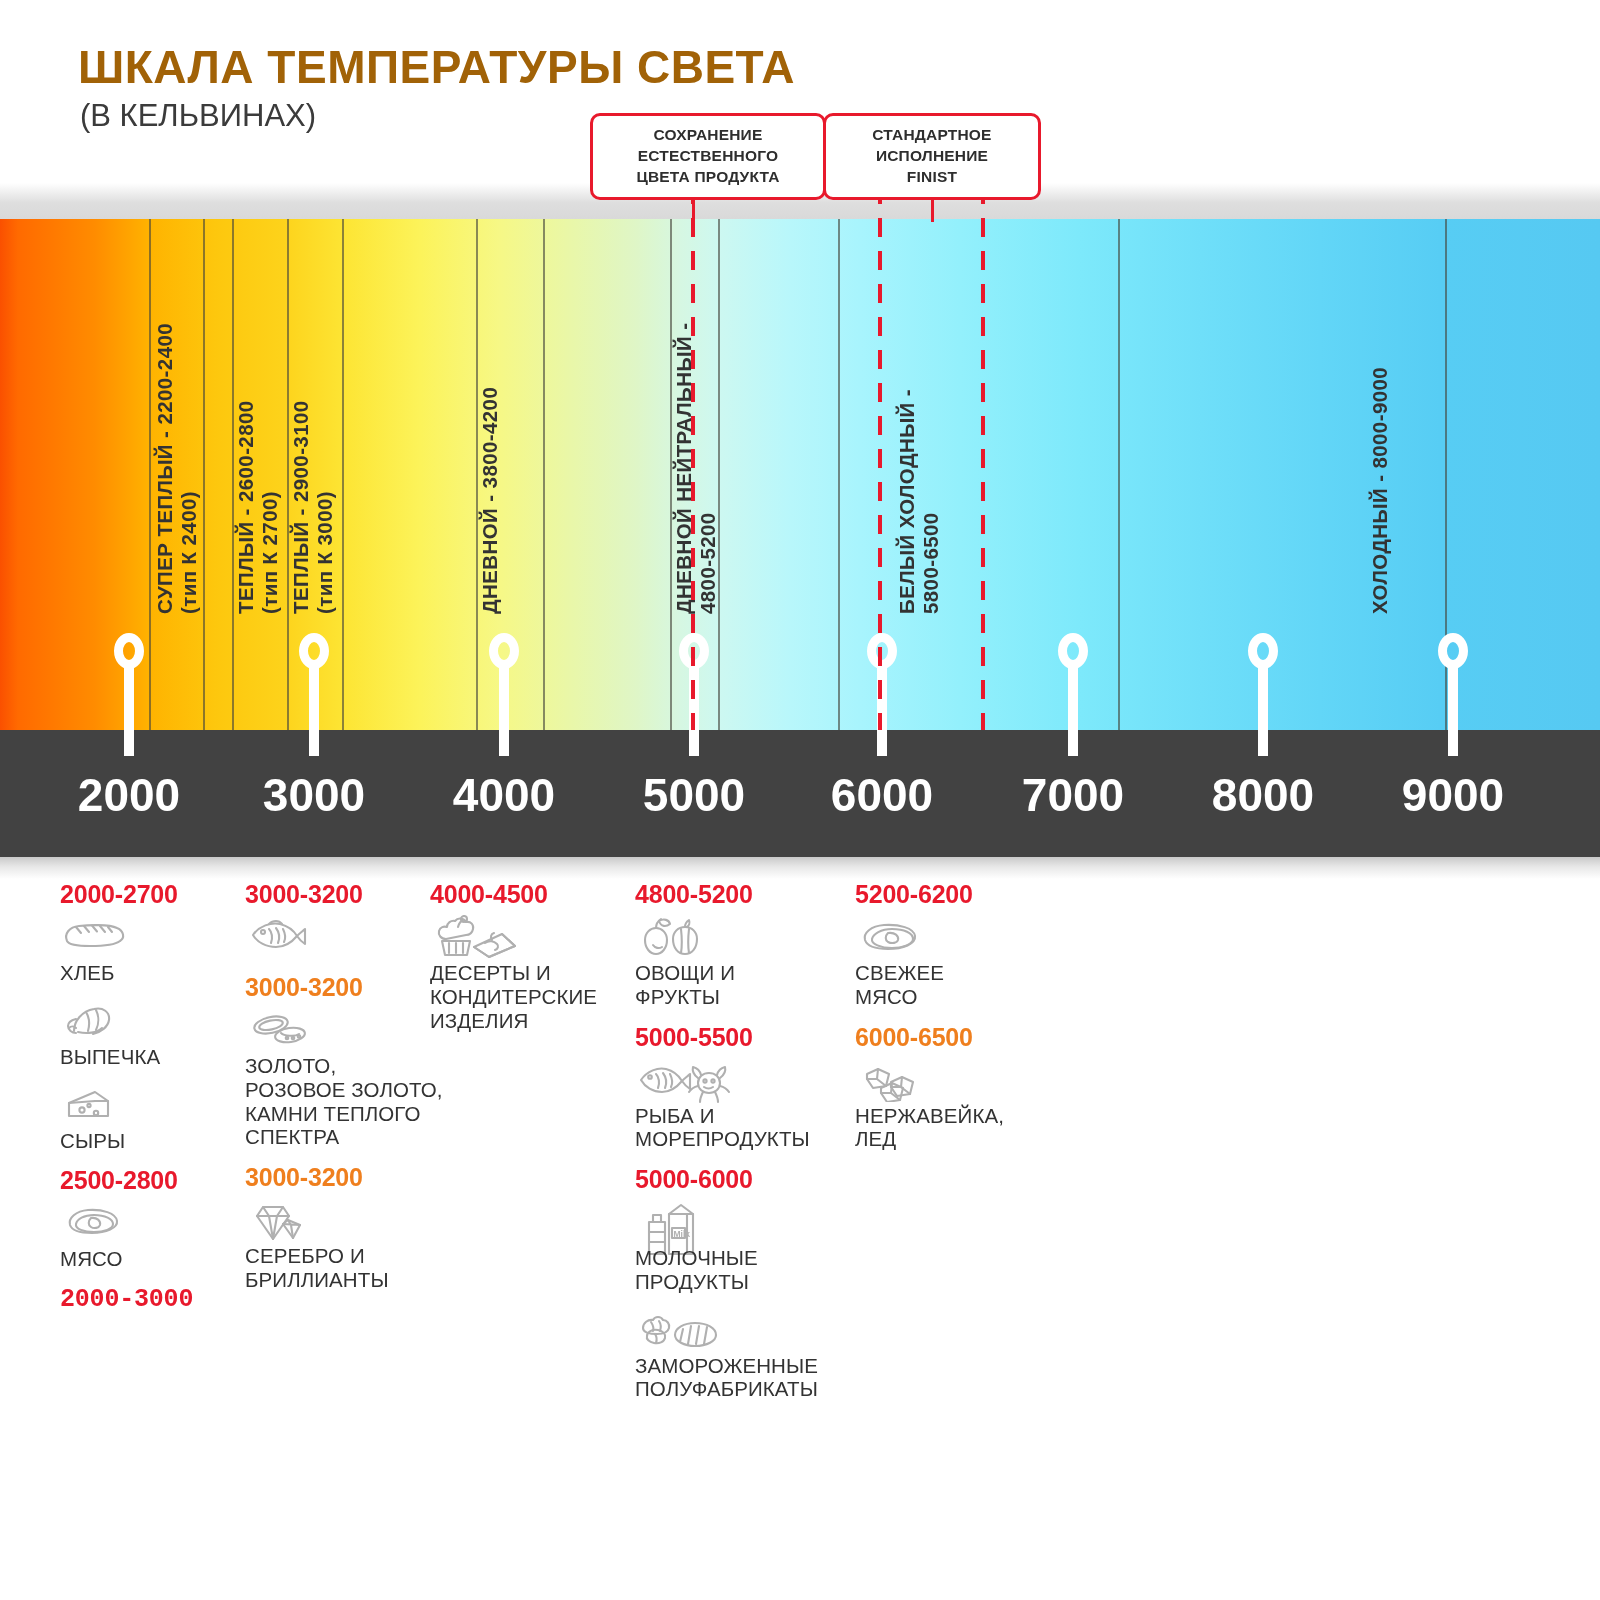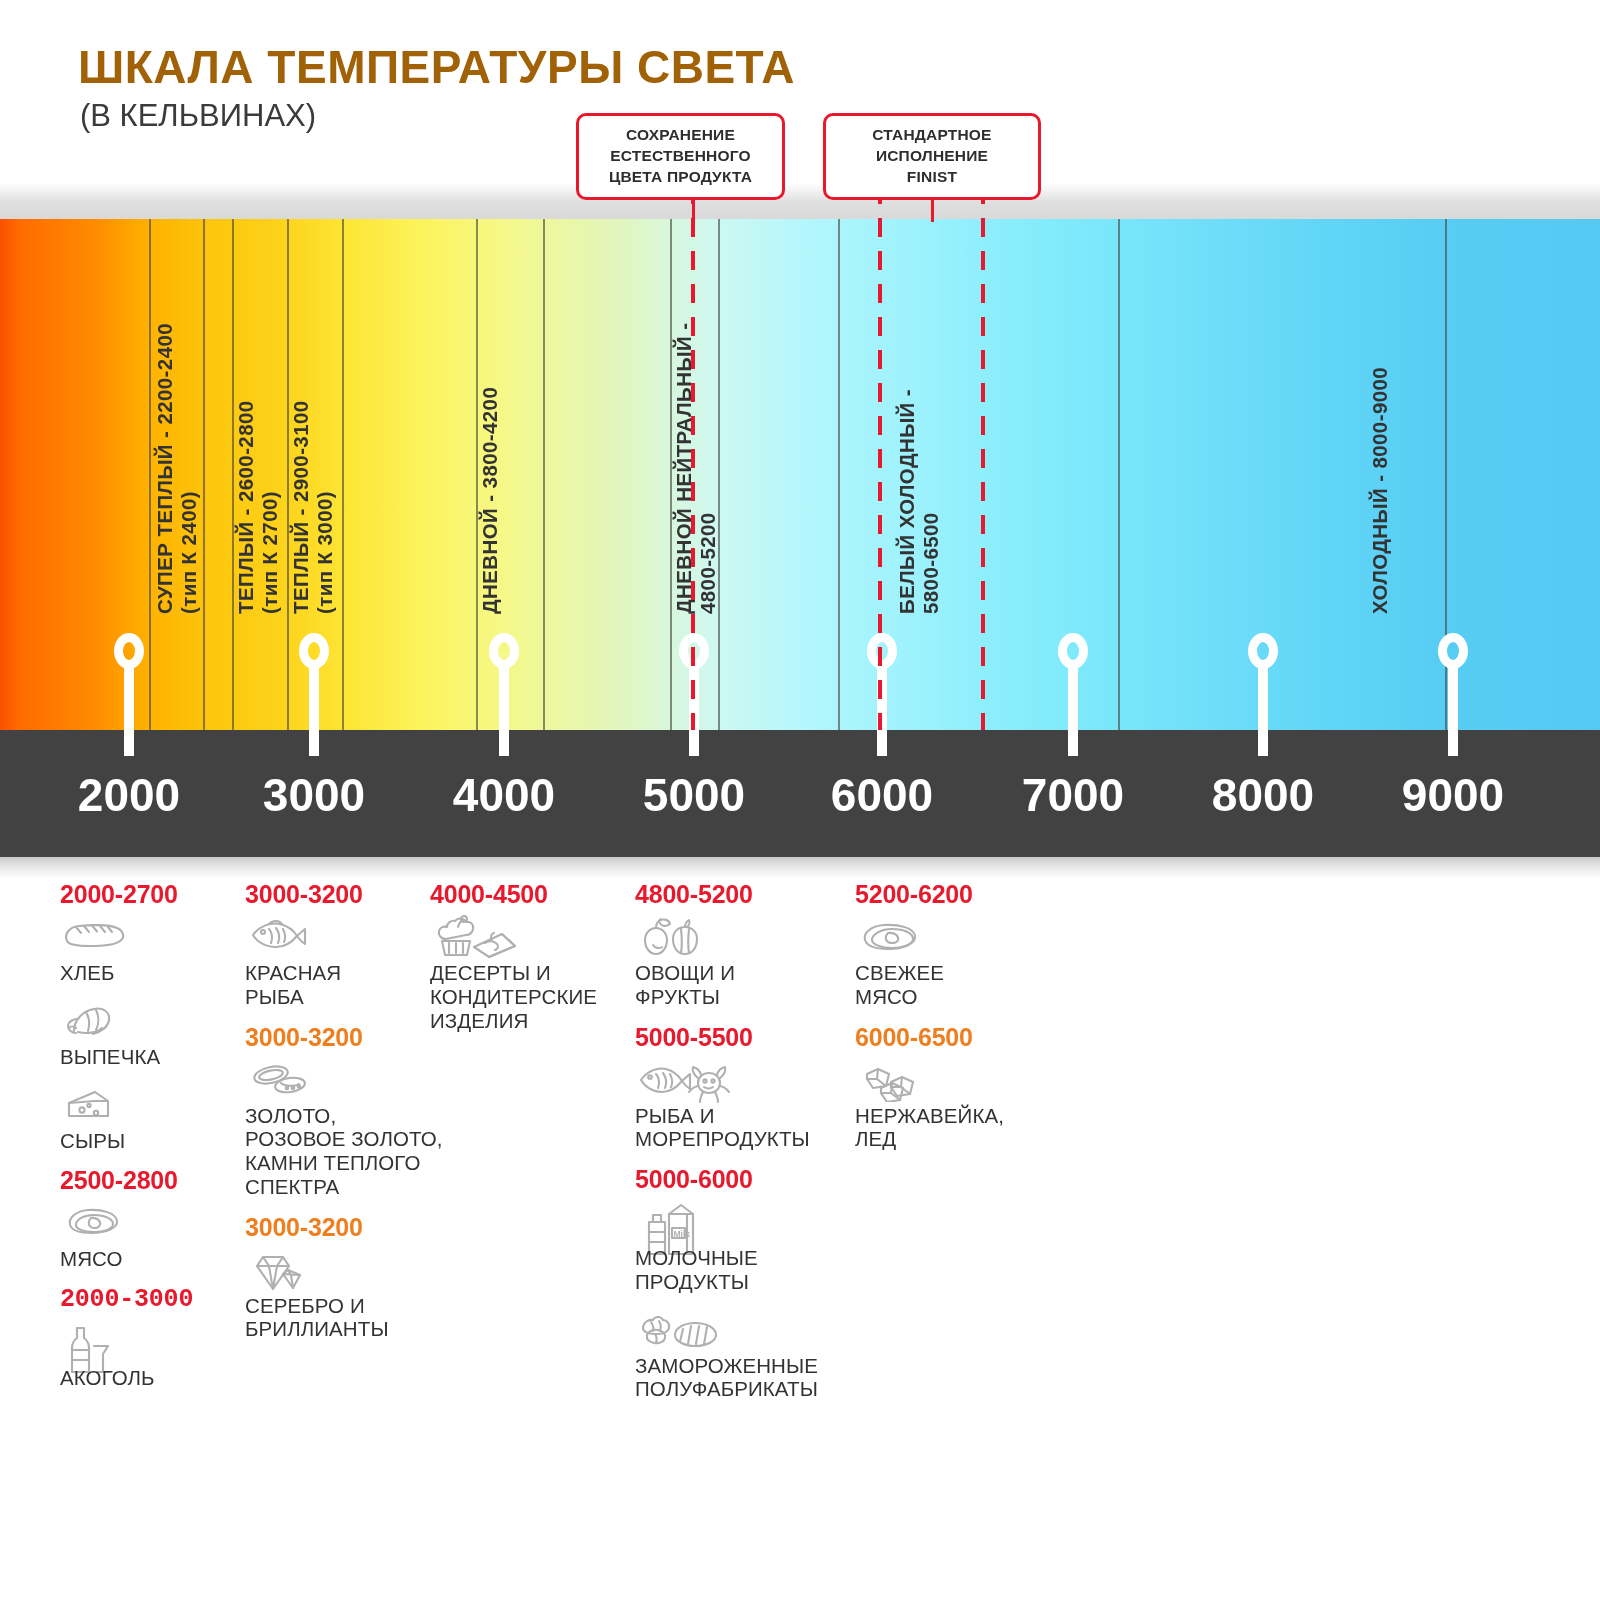--- a/index.html
+++ b/index.html
@@ -28,21 +28,21 @@
     border: 3px solid #e8192c;
     border-radius: 10px;
     background: #ffffff;
     text-align: center;
     font-size: 15.5px; font-weight: bold; line-height: 1.34;
     color: #2e2e2e;
     padding: 9px 12px 10px 12px;
     letter-spacing: 0.2px;
     z-index: 6;
   }
-  #callout-0 { left: 576px; top: 113px; width: 209px; }
+  #callout-0 { left: 590px; top: 113px; width: 236px; }
   #callout-1 { left: 823px; top: 113px; width: 218px; }
 
   
   .callout-stem {
     position: absolute; width: 3px; background: #e8192c; z-index: 5;
   }
 
   
   .gray-strip {
     position: absolute; left: 0; top: 183px; width: 1600px; height: 36px;
@@ -297,49 +297,35 @@
                   <path fill="none" stroke="#b0b0b0" stroke-width="2.1" stroke-linejoin="round" stroke-linecap="round" d="M10 24c-2-7 6-14 18-15 14-1 28 3 29 11 1 7-11 12-25 12C20 32 12 30 10 24z"></path>
                   <path fill="none" stroke="#b0b0b0" stroke-width="2.1" stroke-linejoin="round" stroke-linecap="round" d="M16 23c1-5 8-9 18-9 11 0 19 4 19 9 0 5-9 8-19 8-10 0-19-3-18-8z"></path>
                   <path fill="none" stroke="#b0b0b0" stroke-width="2.1" stroke-linejoin="round" stroke-linecap="round" d="M31 17c-3 3-3 7 0 9 3 2 8 1 9-2 1-4-3-8-9-7z"></path>
                 </svg>
               </div>
               <div class="lg-label">МЯСО</div>
             </div>
           </div>
           <div class="lg-group">
             <div class="lg-range" style="color: rgb(232, 25, 44); font-family: Liberation Mono, monospace;">2000-3000</div>
-            <div class="lg-item">
-              <div class="lg-icon">
-                <svg width="56" height="60" viewBox="0 0 56 60">
-                  <path fill="none" stroke="#b0b0b0" stroke-width="2.1" stroke-linejoin="round" stroke-linecap="round" d="M17 8h7v10c4 3 5 6 5 10v24H12V28c0-4 1-7 5-10z"></path>
-                  <path fill="none" stroke="#b0b0b0" stroke-width="2.1" stroke-linejoin="round" stroke-linecap="round" d="M12 30h17M12 40h17"></path>
-                  <path fill="none" stroke="#b0b0b0" stroke-width="2.1" stroke-linejoin="round" stroke-linecap="round" d="M34 26h14l-5 8v12"></path>
-                  <path fill="none" stroke="#b0b0b0" stroke-width="2.1" stroke-linejoin="round" stroke-linecap="round" d="M37 52h12"></path>
-                  <path fill="none" stroke="#b0b0b0" stroke-width="2.1" stroke-linejoin="round" stroke-linecap="round" d="M43 46v6"></path>
-                </svg>
-              </div>
-              <div class="lg-label">АКОГОЛЬ</div>
-            </div>
           </div>
         </div>
         <div class="legend-col" style="left: 245px; width: 250px;">
           <div class="lg-group">
             <div class="lg-range" style="color: rgb(232, 25, 44);">3000-3200</div>
             <div class="lg-item">
               <div class="lg-icon">
                 <svg width="66" height="42" viewBox="0 0 66 42">
                   <path fill="none" stroke="#b0b0b0" stroke-width="2.1" stroke-linejoin="round" stroke-linecap="round" d="M8 20c6-9 18-13 27-11 8 2 14 7 17 12-5 6-12 11-21 11-10 0-19-5-23-12z"></path>
                   <path fill="none" stroke="#b0b0b0" stroke-width="2.1" stroke-linejoin="round" stroke-linecap="round" d="M52 21c3-3 6-5 8-7 0 5 0 10 0 15-3-2-6-5-8-8z"></path>
                   <circle fill="none" stroke="#b0b0b0" stroke-width="2.1" stroke-linejoin="round" stroke-linecap="round" cx="18" cy="17" r="2"></circle>
                   <path fill="none" stroke="#b0b0b0" stroke-width="2.1" stroke-linejoin="round" stroke-linecap="round" d="M24 14c3 3 4 9 2 14M31 13c3 4 4 10 2 15M38 14c2 4 3 9 1 13"></path>
                   <path fill="none" stroke="#b0b0b0" stroke-width="2.1" stroke-linejoin="round" stroke-linecap="round" d="M24 9c4-4 10-4 13 0"></path>
                 </svg>
               </div>
-              <div class="lg-label">КРАСНАЯ
-РЫБА</div>
             </div>
           </div>
           <div class="lg-group">
             <div class="lg-range" style="color: rgb(239, 127, 30);">3000-3200</div>
             <div class="lg-item">
               <div class="lg-icon">
                 <svg width="70" height="42" viewBox="0 0 70 42">
                   <ellipse fill="none" stroke="#b0b0b0" stroke-width="2.1" stroke-linejoin="round" stroke-linecap="round" cx="26" cy="17" rx="17" ry="8" transform="rotate(-12 26 17)"></ellipse>
                   <ellipse fill="none" stroke="#b0b0b0" stroke-width="2.1" stroke-linejoin="round" stroke-linecap="round" cx="26" cy="17" rx="12" ry="4.5" transform="rotate(-12 26 17)"></ellipse>
                   <ellipse fill="none" stroke="#b0b0b0" stroke-width="2.1" stroke-linejoin="round" stroke-linecap="round" cx="45" cy="27" rx="15" ry="7" transform="rotate(-8 45 27)"></ellipse>

